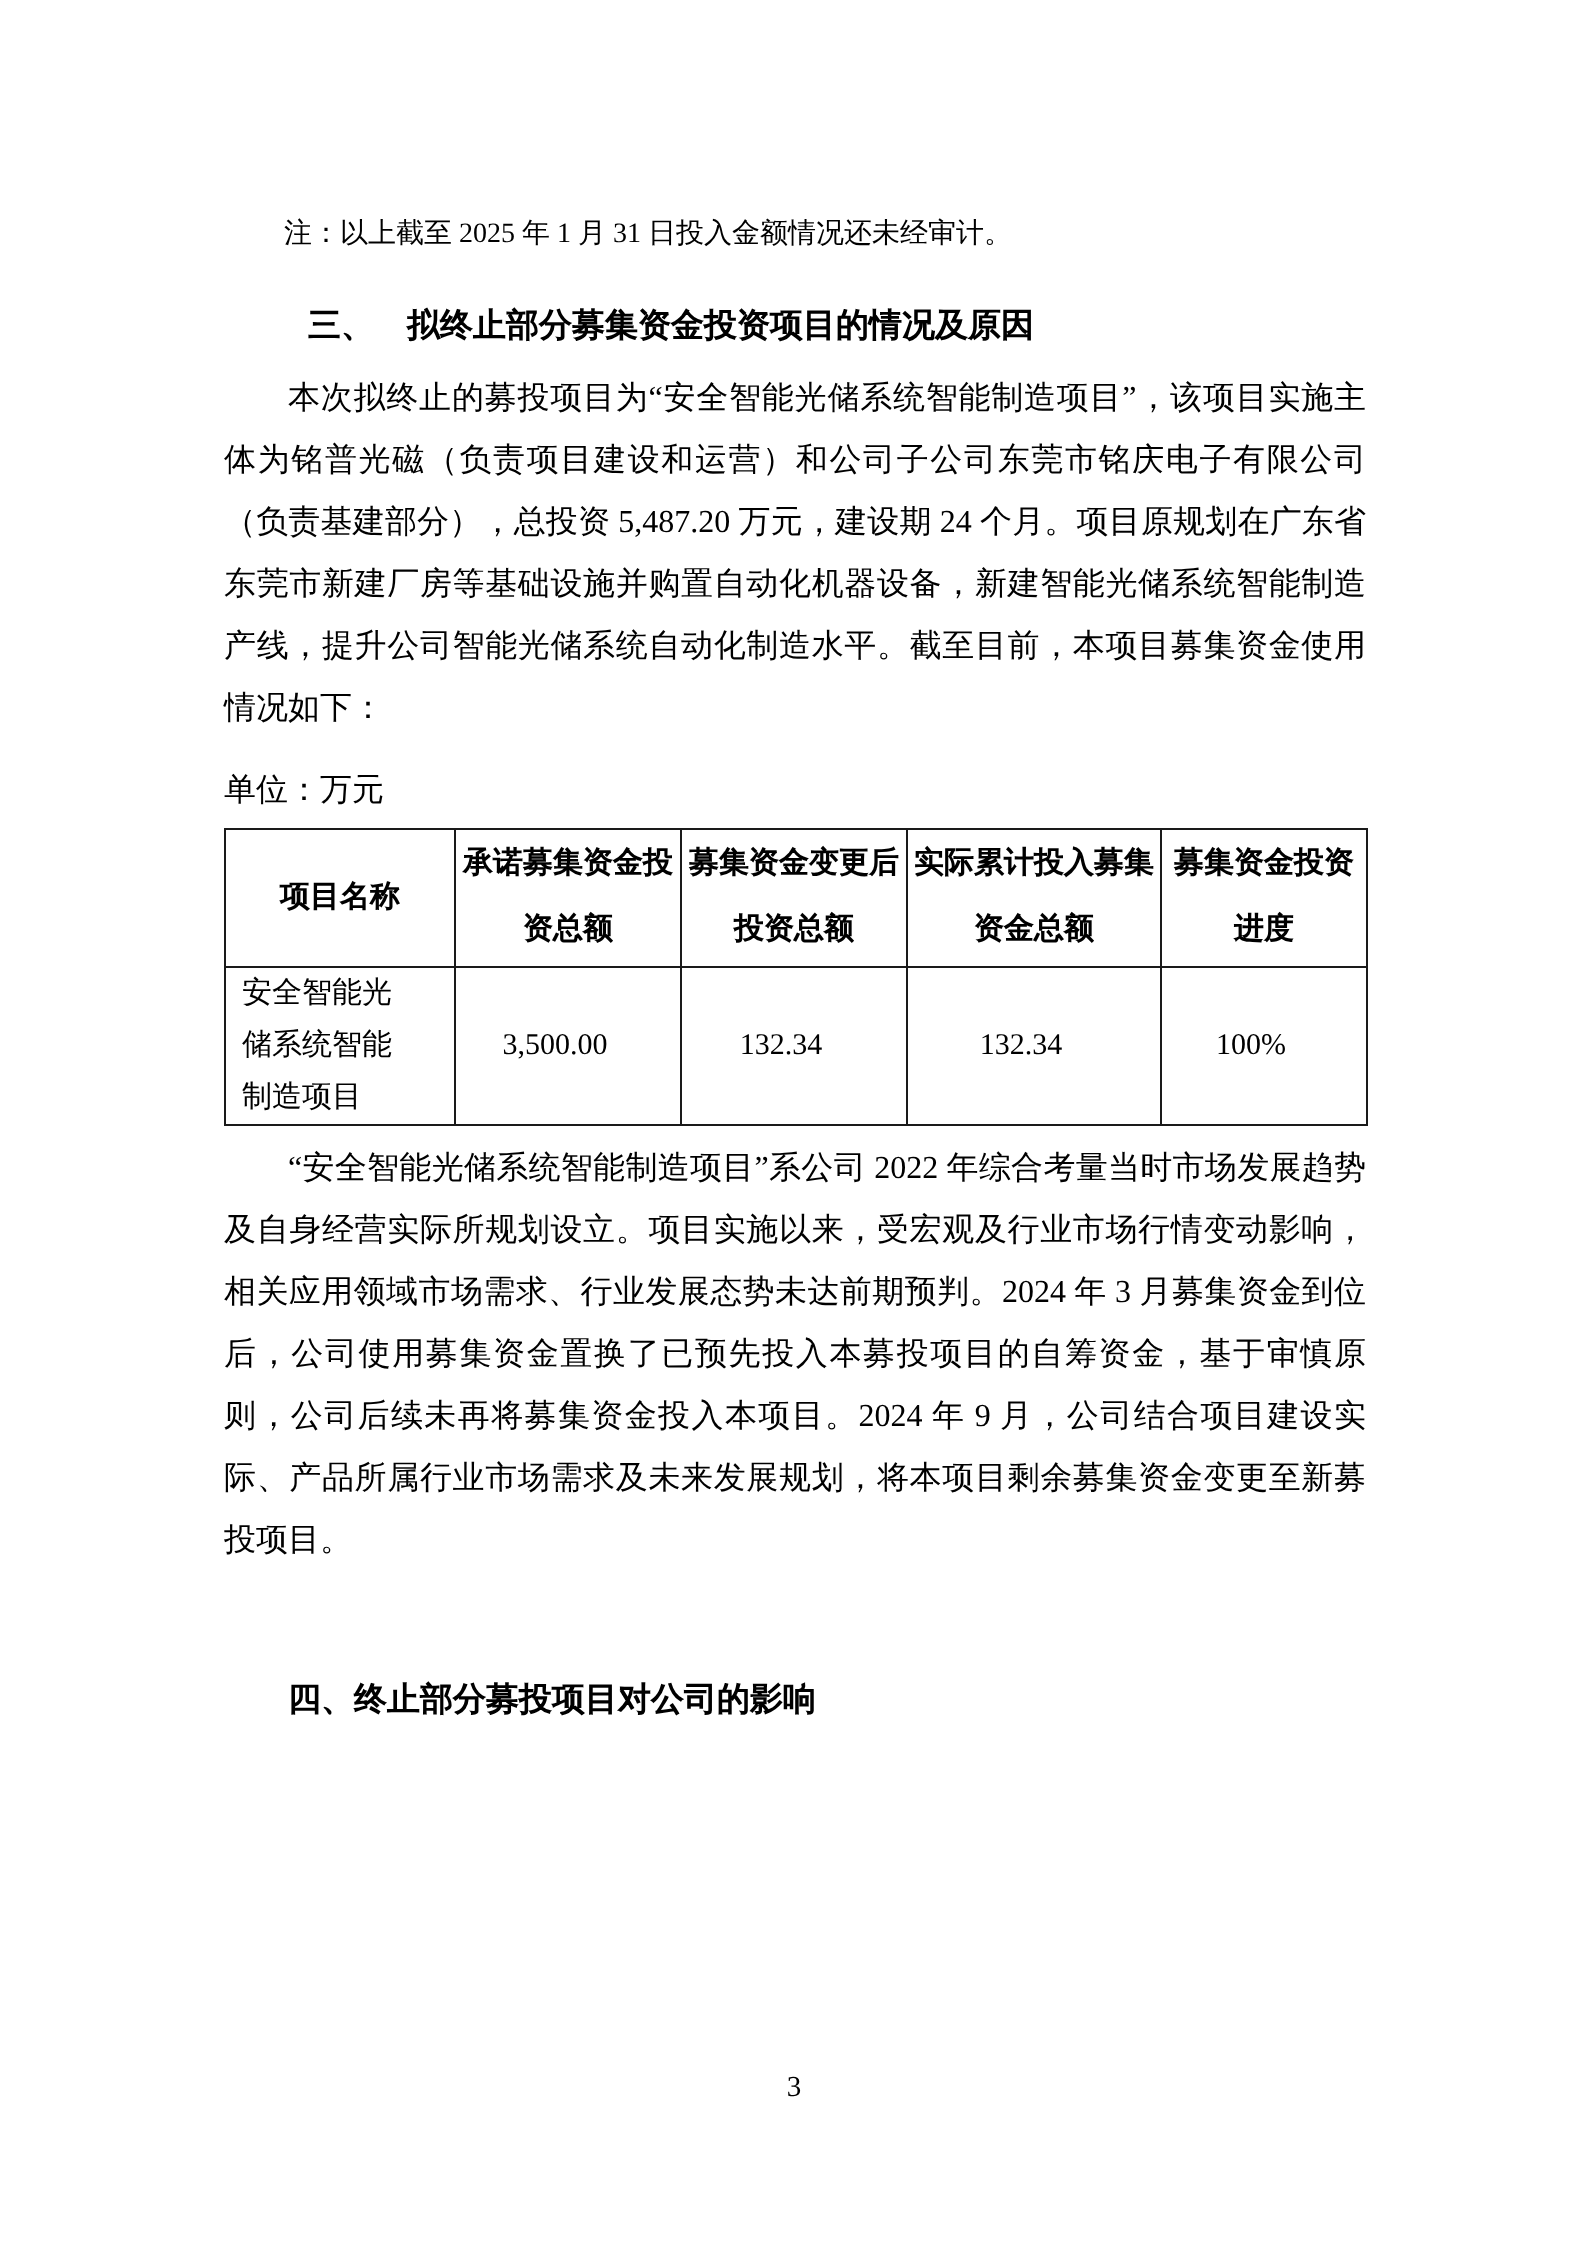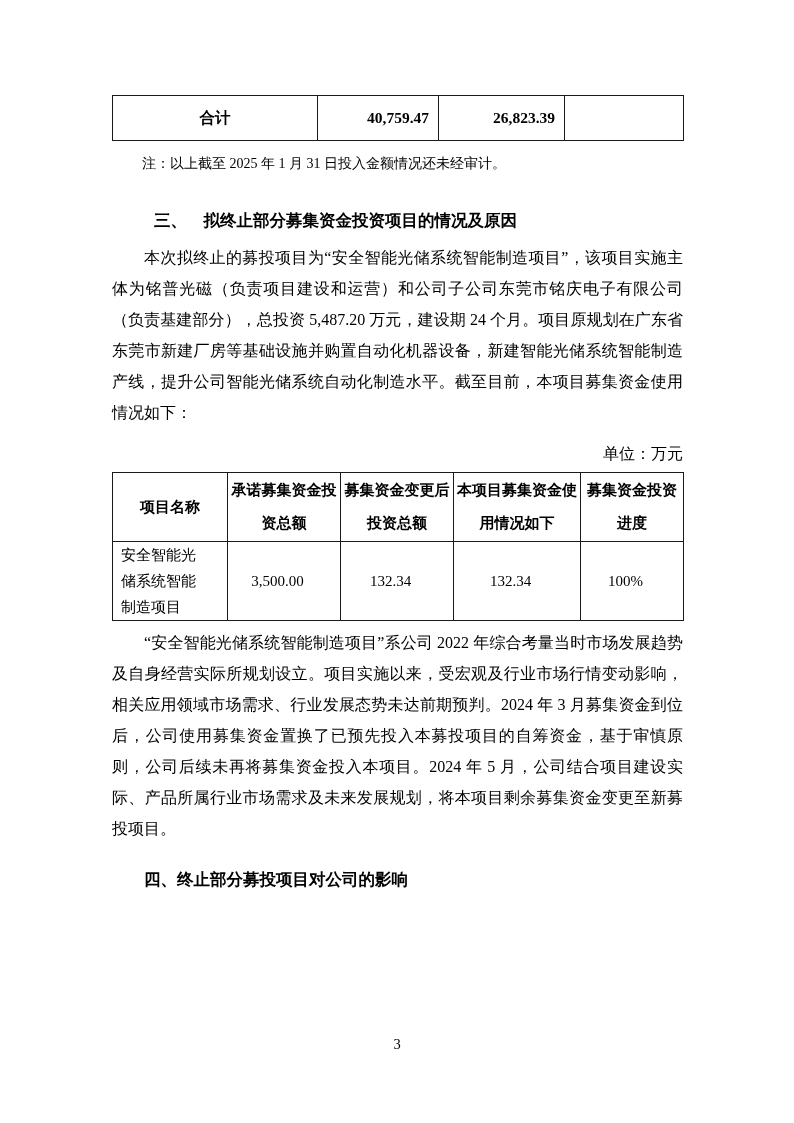--- a/index.html
+++ b/index.html
@@ -59,22 +59,22 @@
   }
 
   
   .h-num {
     margin: 0;
     padding-left: 42px;
     font-size: 16.5px;
     font-weight: bold;
     line-height: 31px;
   }
-  .h3 { margin-top: 31px; }
-  .h4 { margin-top: 20px; padding-left: 32px; }
+  .h3 { margin-top: 19px; }
+  .h4 { margin-top: 48px; padding-left: 32px; }
   .h-sub {
     margin: 6px 0 0 0;
     padding-left: 32px;
     font-size: 16.5px;
     font-weight: normal;
     line-height: 31px;
   }
 
   
   .para {
@@ -83,21 +83,20 @@
     line-height: 31px;
     text-align: justify;
     text-indent: 2em;
     word-break: break-all;
   }
 
   
   .unit-label {
     margin-top: 14px;
     font-size: 16px;
-    text-align: right;
     line-height: 24px;
   }
 
   
   .project-table { margin-top: 6px; }
   .project-table th {
     font-size: 15px;
     font-weight: bold;
     text-align: center;
     vertical-align: middle;
@@ -130,36 +129,20 @@
     text-align: center;
     font-size: 14.5px;
   }
 </style>
 </head>
 <body>
 
 <div class="page">
   <div class="content">
 
-    <table class="doc-table summary-table">
-      <colgroup>
-        <col style="width:205px">
-          <col style="width:121px">
-          <col style="width:126px">
-          <col style="width:119px">
-      </colgroup>
-      <tbody>
-          <tr>
-        <td class="label-cell">合计</td>
-        <td class="num-cell">40,759.47</td>
-        <td class="num-cell">26,823.39</td>
-        <td></td>
-      </tr>
-    </tbody>
-      </table>
 
     <div class="note-line">注：以上截至 2025 年 1 月 31 日投入金额情况还未经审计。</div>
 
     <p class="h-num h3">三、　拟终止部分募集资金投资项目的情况及原因</p>
 
 
     <p class="para">本次拟终止的募投项目为“安全智能光储系统智能制造项目”，该项目实施主体为铭普光磁（负责项目建设和运营）和公司子公司东莞市铭庆电子有限公司（负责基建部分），总投资 5,487.20 万元，建设期 24 个月。项目原规划在广东省东莞市新建厂房等基础设施并购置自动化机器设备，新建智能光储系统智能制造产线，提升公司智能光储系统自动化制造水平。截至目前，本项目募集资金使用情况如下：</p>
 
     <div class="unit-label">单位：万元</div>
 
@@ -169,35 +152,35 @@
           <col style="width:113px">
           <col style="width:113px">
           <col style="width:127px">
           <col style="width:103px">
       </colgroup>
       <tbody>
           <tr>
         <th>项目名称</th>
         <th>承诺募集资金投资总额</th>
         <th>募集资金变更后投资总额</th>
-        <th>本项目募集资金使用情况如下</th>
+        <th>实际累计投入募集资金总额</th>
         <th>募集资金投资进度</th>
       </tr>
       <tr>
         <td class="name-cell">安全智能光储系统智能制造项目</td>
         <td class="num-cell">3,500.00</td>
         <td class="num-cell">132.34</td>
         <td class="num-cell">132.34</td>
         <td class="num-cell">100%</td>
       </tr>
     </tbody>
       </table>
 
 
-    <p class="para">“安全智能光储系统智能制造项目”系公司 2022 年综合考量当时市场发展趋势及自身经营实际所规划设立。项目实施以来，受宏观及行业市场行情变动影响，相关应用领域市场需求、行业发展态势未达前期预判。2024 年 3 月募集资金到位后，公司使用募集资金置换了已预先投入本募投项目的自筹资金，基于审慎原则，公司后续未再将募集资金投入本项目。2024 年 5 月，公司结合项目建设实际、产品所属行业市场需求及未来发展规划，将本项目剩余募集资金变更至新募投项目。</p>
+    <p class="para">“安全智能光储系统智能制造项目”系公司 2022 年综合考量当时市场发展趋势及自身经营实际所规划设立。项目实施以来，受宏观及行业市场行情变动影响，相关应用领域市场需求、行业发展态势未达前期预判。2024 年 3 月募集资金到位后，公司使用募集资金置换了已预先投入本募投项目的自筹资金，基于审慎原则，公司后续未再将募集资金投入本项目。2024 年 9 月，公司结合项目建设实际、产品所属行业市场需求及未来发展规划，将本项目剩余募集资金变更至新募投项目。</p>
 
 
     <p class="h-num h4">四、终止部分募投项目对公司的影响</p>
 
   </div>
 
   <div class="page-number">3</div>
 </div>
 
 </body></html>

